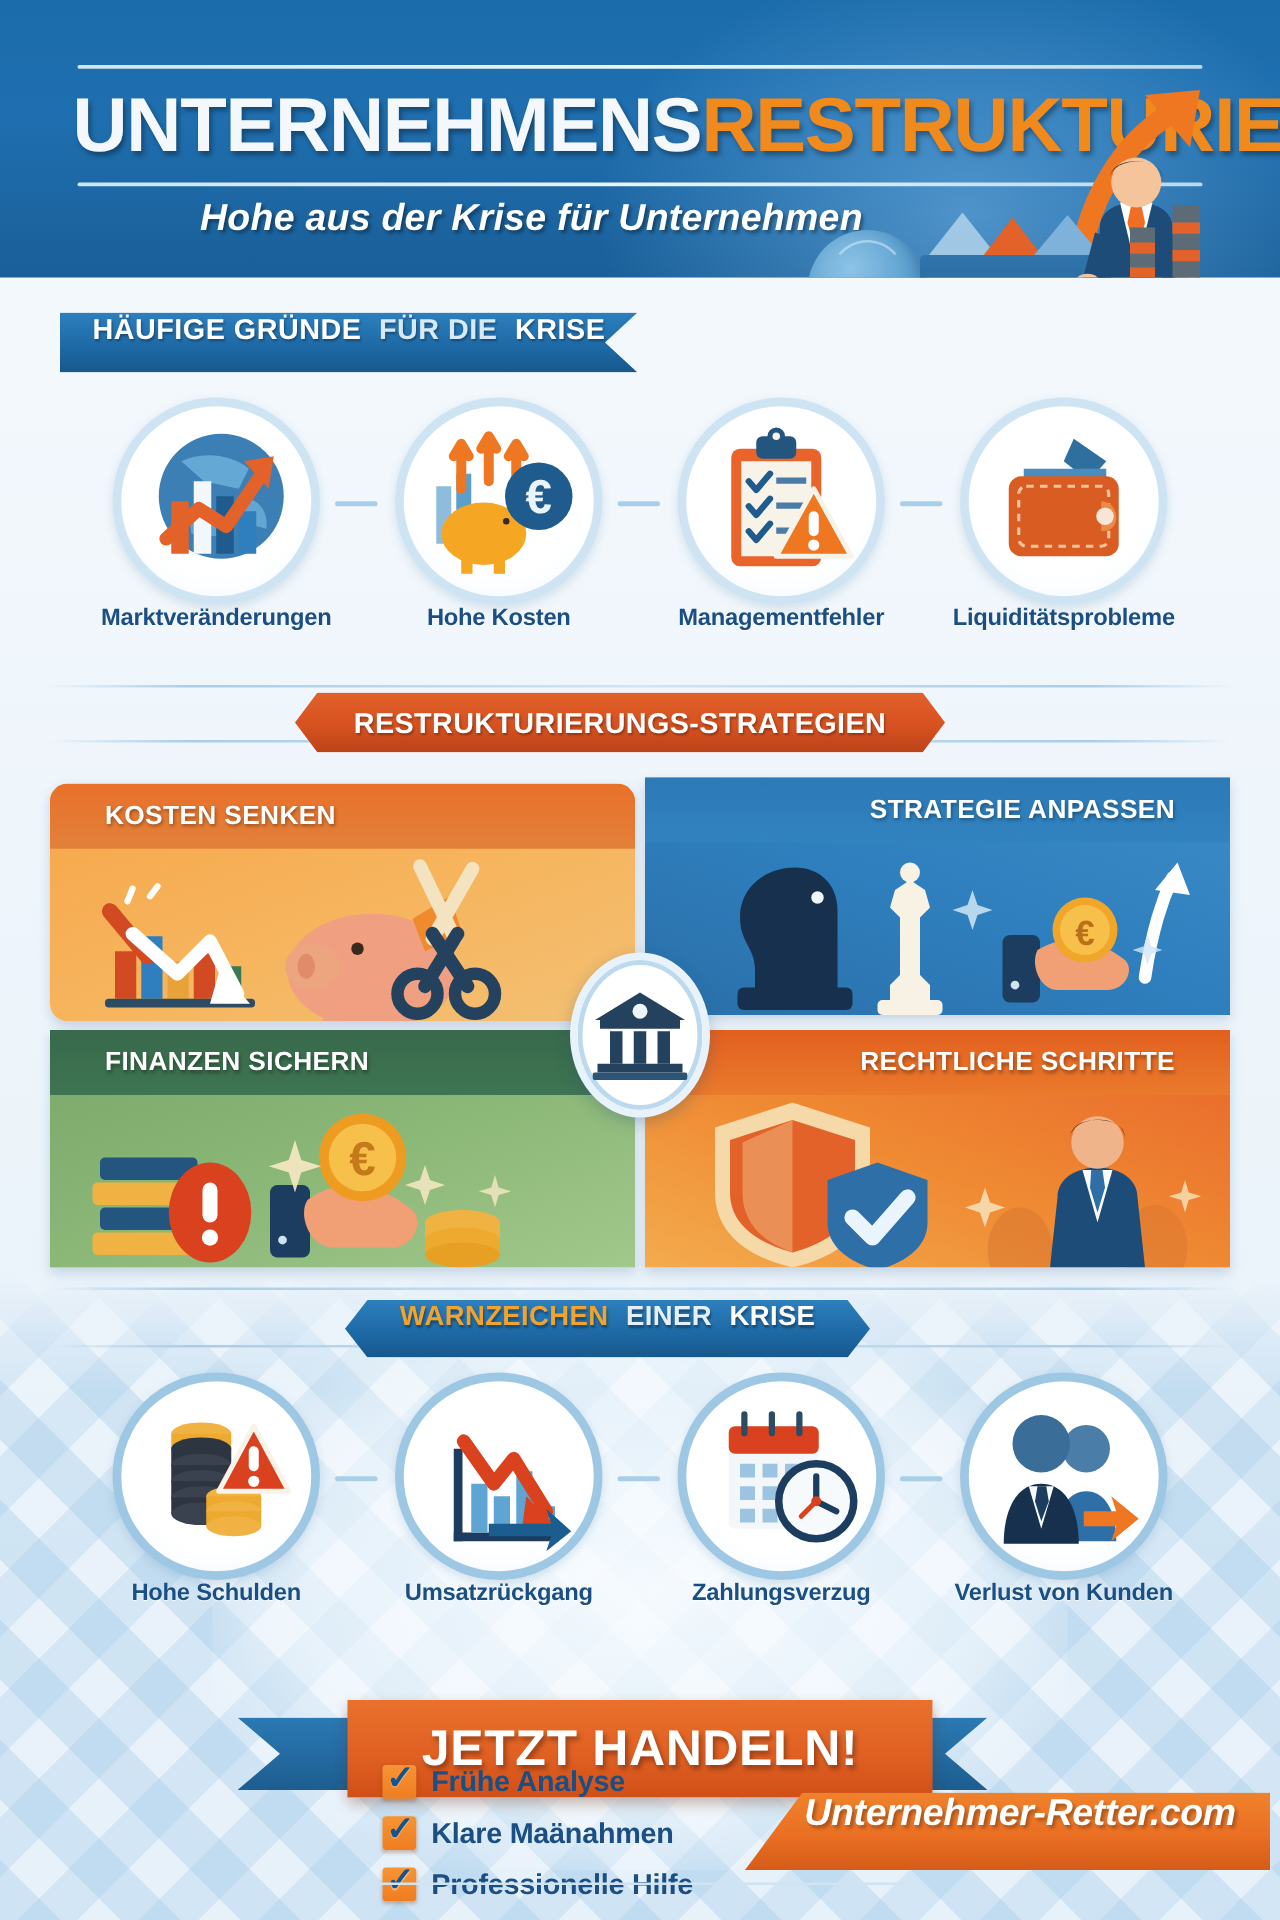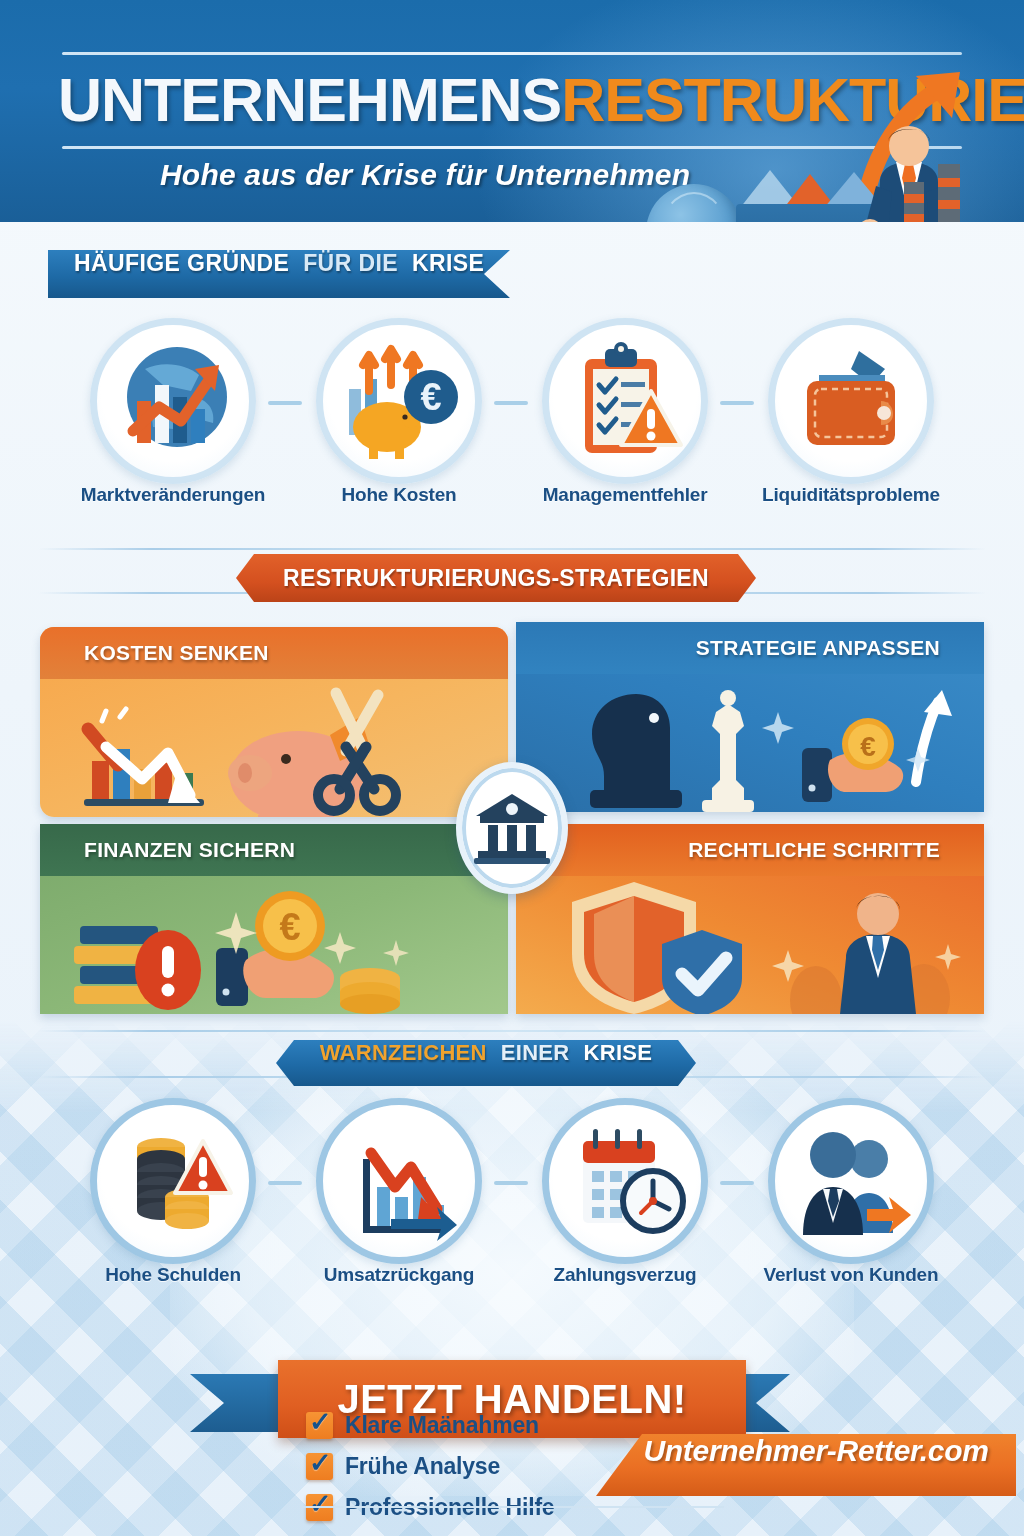--- a/index.html
+++ b/index.html
@@ -594,25 +594,25 @@
 
   <div class="cta-wrap">
     <div class="cta-tail l"></div>
     <div class="cta-tail r"></div>
     <div class="cta-main">JETZT HANDELN!</div>
   </div>
 
   <div class="checklist">
     <div class="check-item">
       <span class="check-box"></span>
-      <span class="check-text">Klare Maänahmen</span>
+      <span class="check-text">Frühe Analyse</span>
     </div>
     <div class="check-item">
       <span class="check-box"></span>
-      <span class="check-text">Frühe Analyse</span>
+      <span class="check-text">Klare Maänahmen</span>
     </div>
     <div class="check-item">
       <span class="check-box"></span>
       <span class="check-text">Professionelle Hilfe</span>
     </div>
   </div>
 
   <div class="url-banner">
     <span class="url-text">Unternehmer-Retter.com</span>
   </div>

